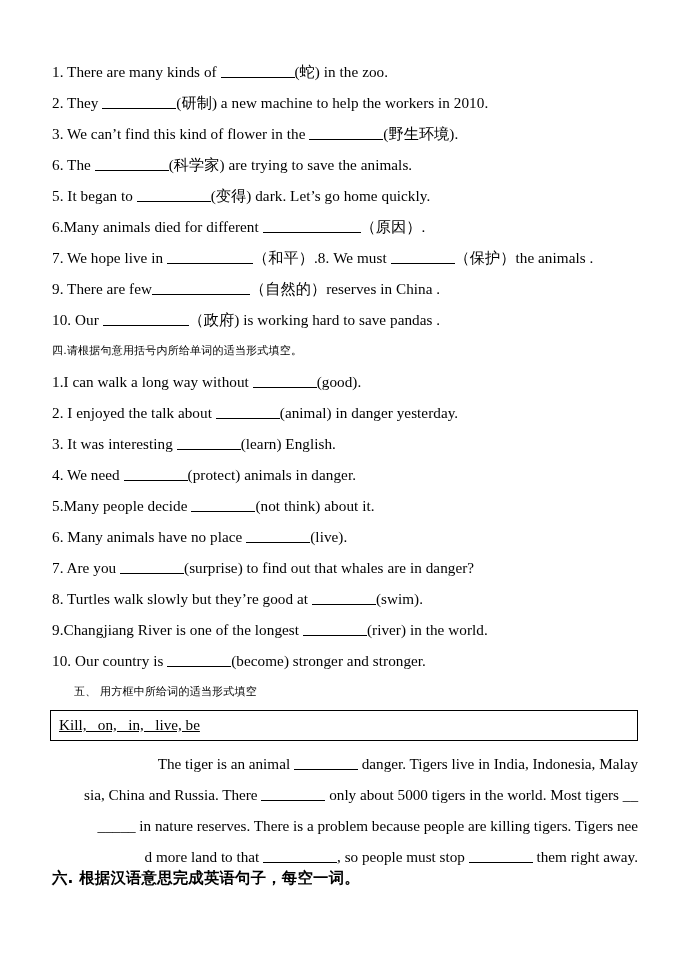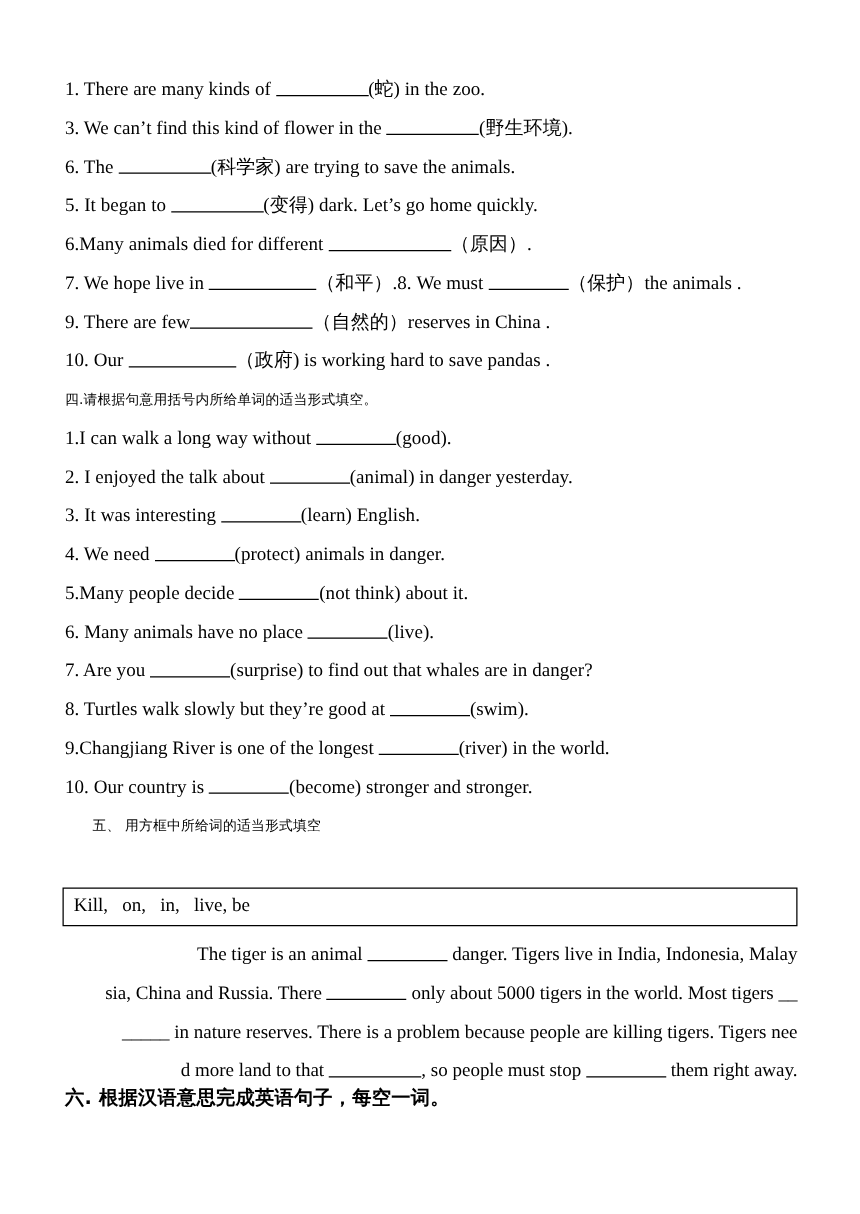--- a/index.html
+++ b/index.html
@@ -67,20 +67,21 @@
     height: 31px;
     border: 1.3px solid #000000;
     box-sizing: border-box;
   }
   .wordbox-inner {
     font-family: "Liberation Serif", "DejaVu Serif", serif;
     font-size: 15.2px;
     line-height: 28px;
     padding-left: 8px;
     white-space: pre;
+    text-decoration: underline;
   }
   .passage {
     position: absolute;
     left: 52px;
     top: 748px;
     width: 586px;
     font-family: "Liberation Serif", "DejaVu Serif", serif;
     font-size: 15.2px;
     line-height: 31px;
   }
@@ -108,20 +109,23 @@
 <body>
 
 <div class="page">
 
   <div class="exercise-list">
 
     <div class="q-line">
       <span>1. There are many kinds of </span><span class="blank b-lg"></span><span>(蛇) in the zoo.</span>
     </div>
 
+    <div class="q-line">
+      <span>2. They </span><span class="blank b-lg"></span><span>(研制) a new machine to help the workers in 2010.</span>
+    </div>
 
     <div class="q-line">
       <span>3. We can’t find this kind of flower in the </span><span class="blank b-lg"></span><span>(野生环境).</span>
     </div>
 
     <div class="q-line">
       <span>6. The </span><span class="blank b-lg"></span><span>(科学家) are trying to save the animals.</span>
     </div>
 
     <div class="q-line">

